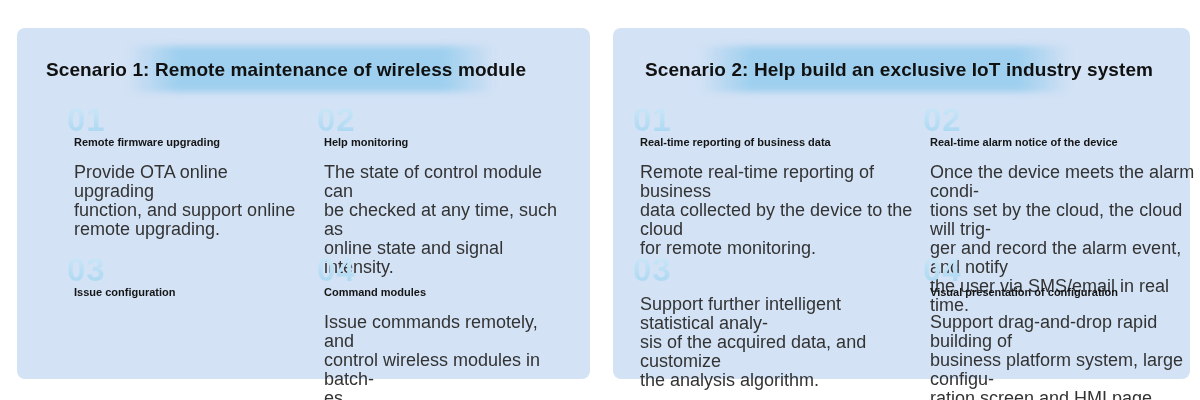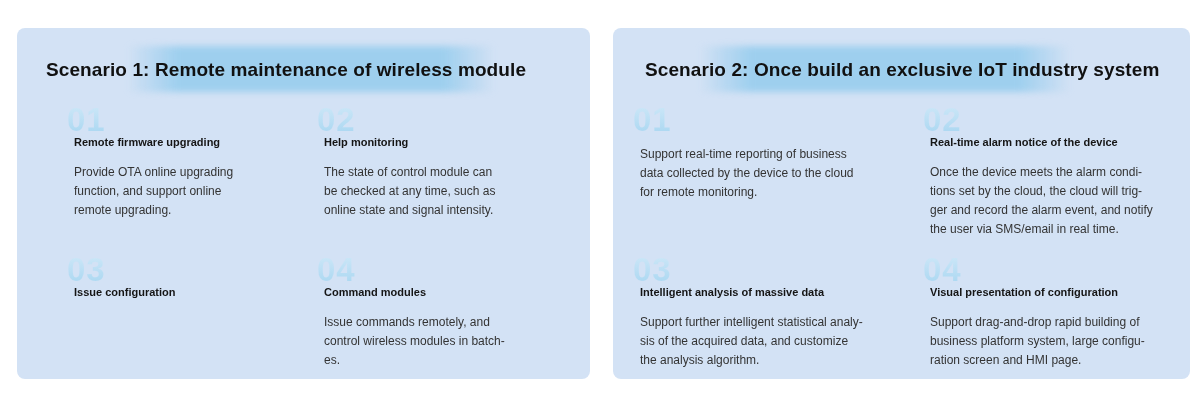--- a/index.html
+++ b/index.html
@@ -89,21 +89,21 @@
     position: relative;
     font-size: 11px;
     font-weight: bold;
     line-height: 18px;
     color: var(--heading-color);
   }
 
   .item-body {
     position: relative;
     margin-top: 12px;
-    font-size: 12px;
+    font-size: 18px;
     line-height: 19px;
     color: var(--body-color);
     white-space: pre-line;
   }
   .panel-1 .item-body { max-width: 238px; }
   .panel-2 .item-body { max-width: 278px; }
 </style>
 </head>
 <body>
 
@@ -141,42 +141,42 @@
         <p class="item-body">Issue commands remotely, and
 control wireless modules in batch-
 es.</p>
       </div>
 
     </div>
   </section>
 
   <section class="panel panel-2">
     <div class="title-highlight"></div>
-    <h2 class="panel-title">Scenario 2: Once build an exclusive IoT industry system</h2>
+    <h2 class="panel-title">Scenario 2: Help build an exclusive IoT industry system</h2>
     <div class="items">
 
       <div class="item">
         <div class="item-number">01</div>
-        <p class="item-body">Support real-time reporting of business
+        <h3 class="item-heading">Real-time reporting of business data</h3>
+        <p class="item-body">Remote real-time reporting of business
 data collected by the device to the cloud
 for remote monitoring.</p>
       </div>
 
       <div class="item">
         <div class="item-number">02</div>
         <h3 class="item-heading">Real-time alarm notice of the device</h3>
         <p class="item-body">Once the device meets the alarm condi-
 tions set by the cloud, the cloud will trig-
 ger and record the alarm event, and notify
 the user via SMS/email in real time.</p>
       </div>
 
       <div class="item">
         <div class="item-number">03</div>
-        <h3 class="item-heading">Intelligent analysis of massive data</h3>
         <p class="item-body">Support further intelligent statistical analy-
 sis of the acquired data, and customize
 the analysis algorithm.</p>
       </div>
 
       <div class="item">
         <div class="item-number">04</div>
         <h3 class="item-heading">Visual presentation of configuration</h3>
         <p class="item-body">Support drag-and-drop rapid building of
 business platform system, large configu-

